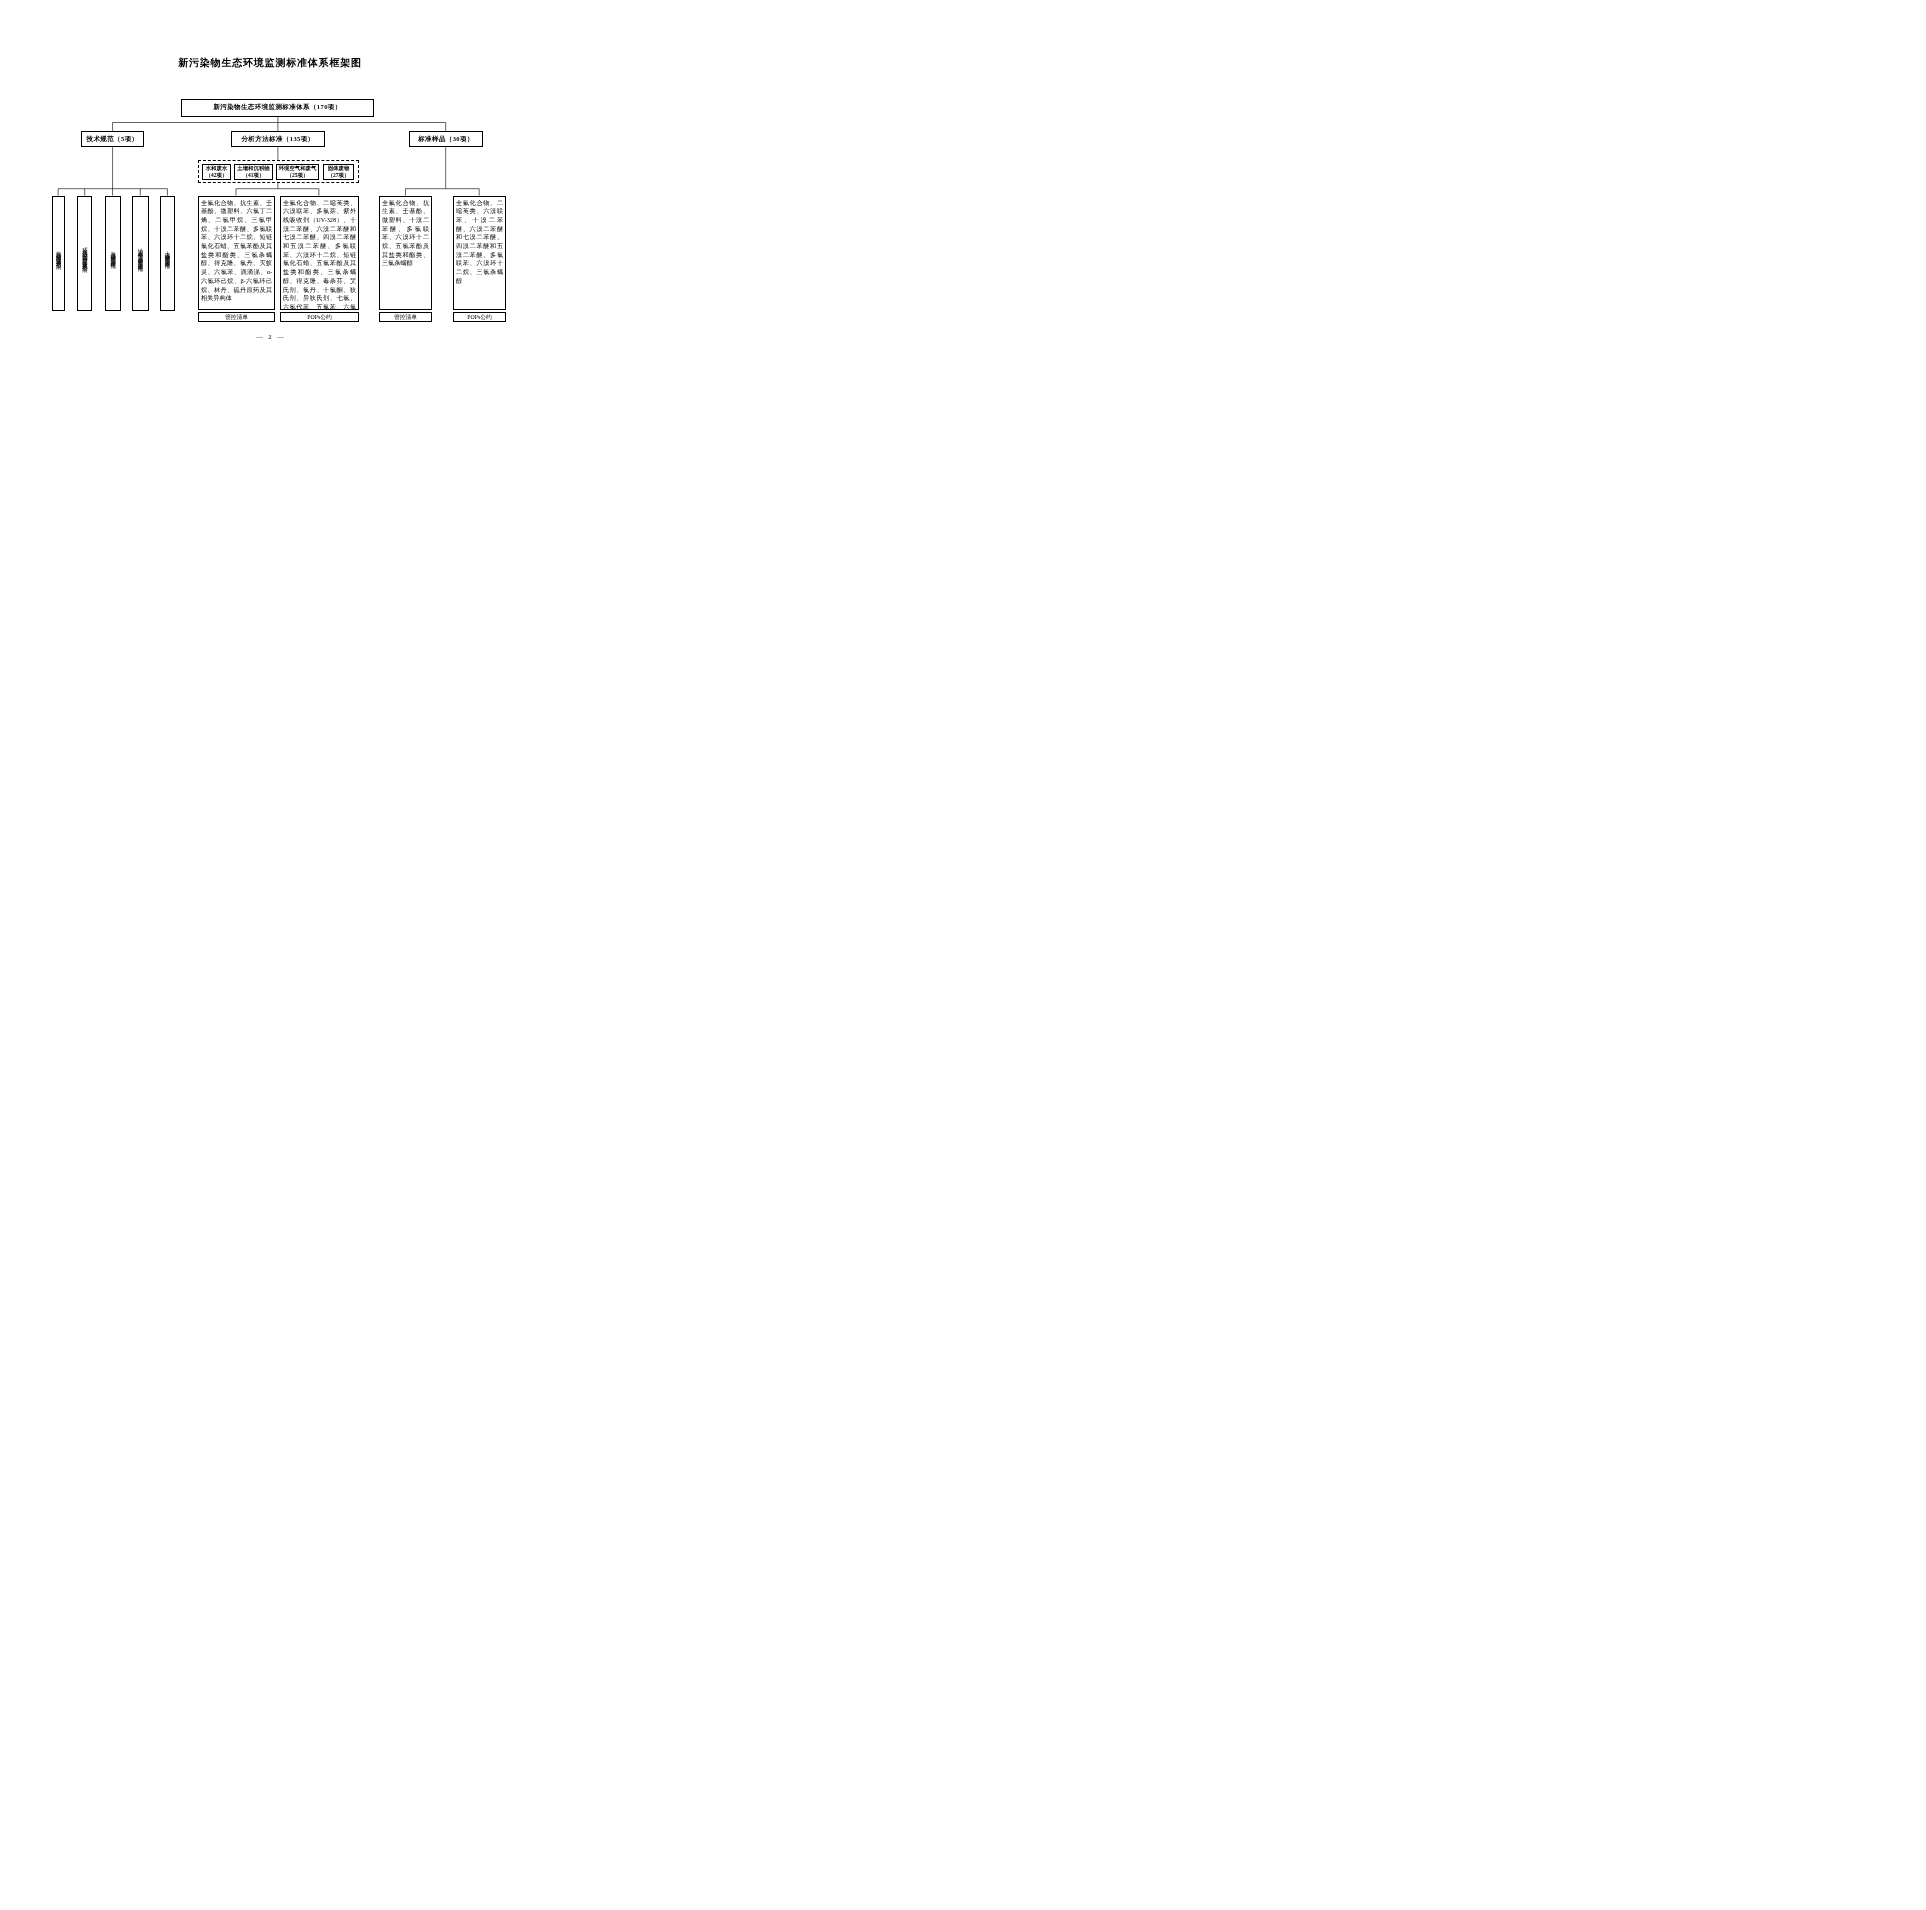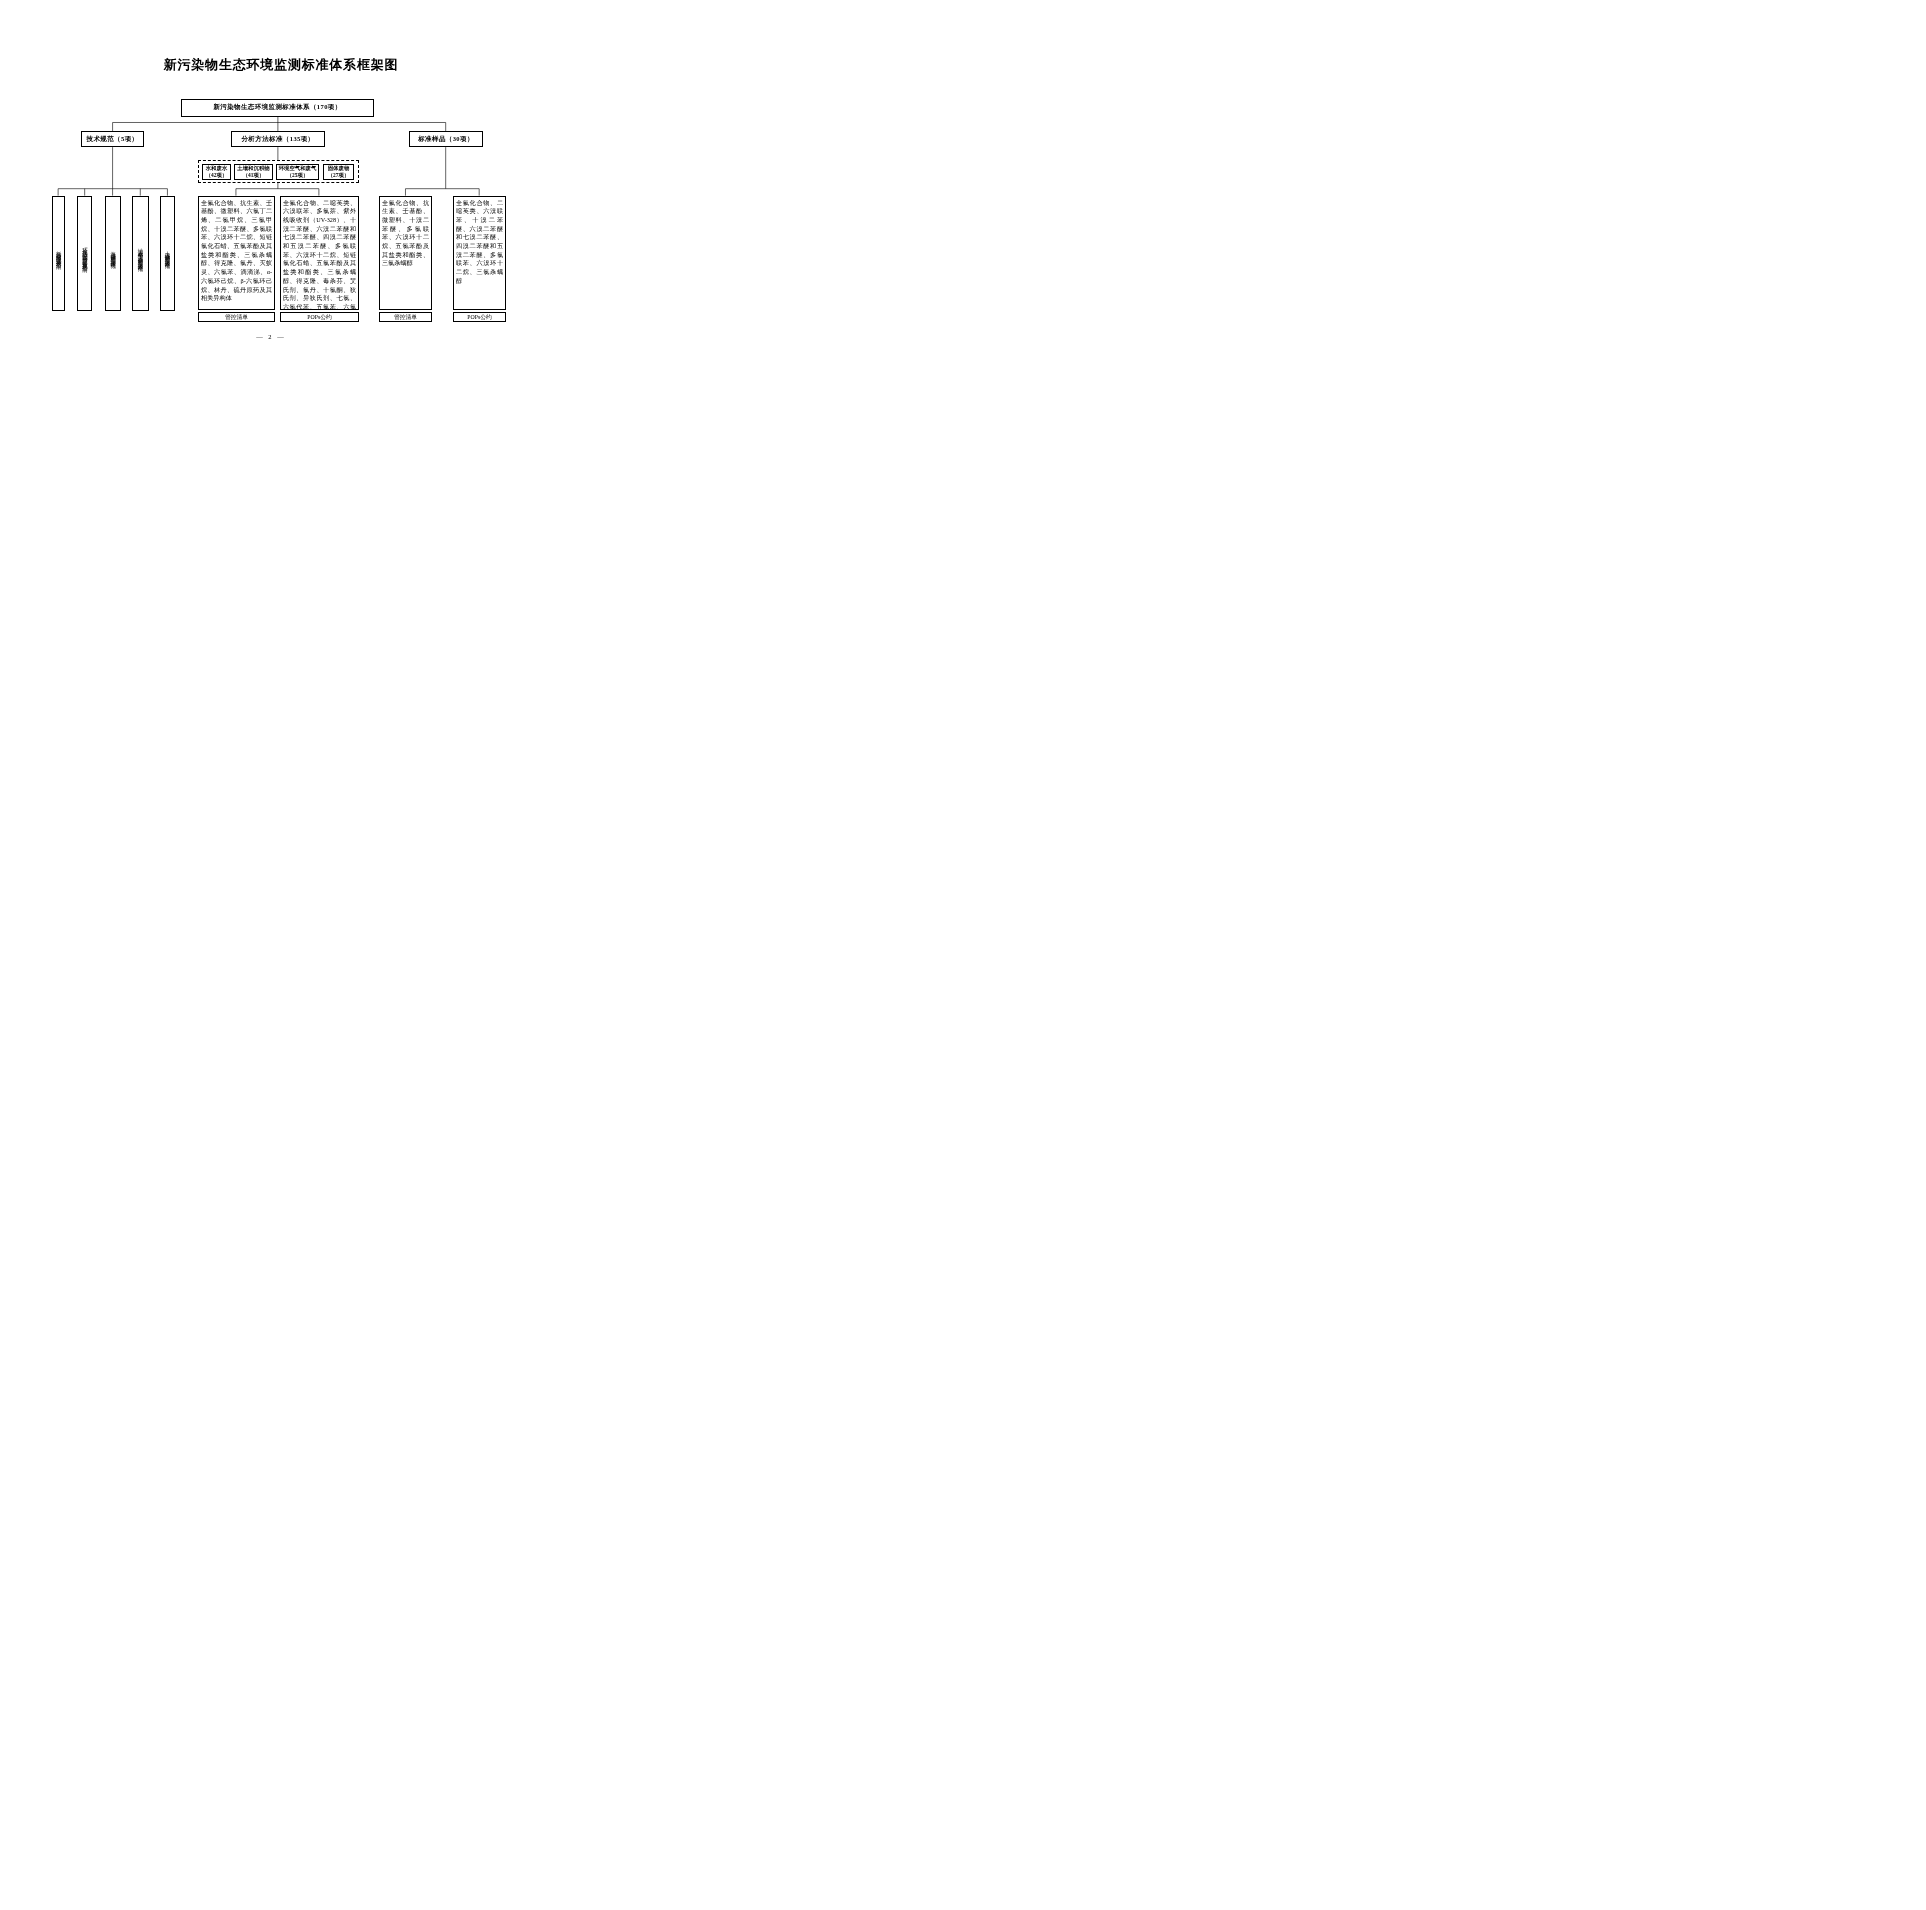--- a/index.html
+++ b/index.html
@@ -1,22 +1,22 @@
 <!DOCTYPE html>
 <html style="font-size:6.2px"><head>
 <meta charset="utf-8">
 <style>
   html,body{margin:0;padding:0;background:#fff;}
   body{font-family:"Liberation Serif","DejaVu Serif",serif;color:#000;}
   #page{position:relative;width:540px;height:382px;background:#fff;overflow:hidden;}
   #connectors{position:absolute;left:0;top:0;width:540px;height:382px;pointer-events:none;}
   .box{position:absolute;box-sizing:border-box;border:0.8px solid #000;background:#fff;}
   .center{display:flex;align-items:center;justify-content:center;text-align:center;}
-  .title{position:absolute;left:11px;top:56px;width:100%;text-align:center;
-         font-size:13px;font-weight:bold;letter-spacing:0.8px;}
+  .title{position:absolute;left:0;top:56px;width:100%;text-align:center;
+         font-size:10px;font-weight:bold;letter-spacing:0.8px;}
   .node-label{font-size:6.5px;font-weight:bold;letter-spacing:0.4px;}
   .matrix{font-size:5.4px;font-weight:bold;line-height:7.3px;}
   .dashed{position:absolute;box-sizing:border-box;border:0.8px dashed #000;background:#fff;}
   .vbox{display:flex;align-items:center;justify-content:center;}
   .vtext{writing-mode:vertical-rl;text-orientation:upright;font-size:5.4px;
          letter-spacing:1.2px;line-height:1;}
   .chem{font-size:6.2px;line-height:8.7px;padding:1.5px 1.9px;text-align:justify;
         text-justify:inter-ideograph;overflow:hidden;}
   .tag{font-size:5.8px;}
   .footer{position:absolute;left:0;top:333px;width:100%;text-align:center;

